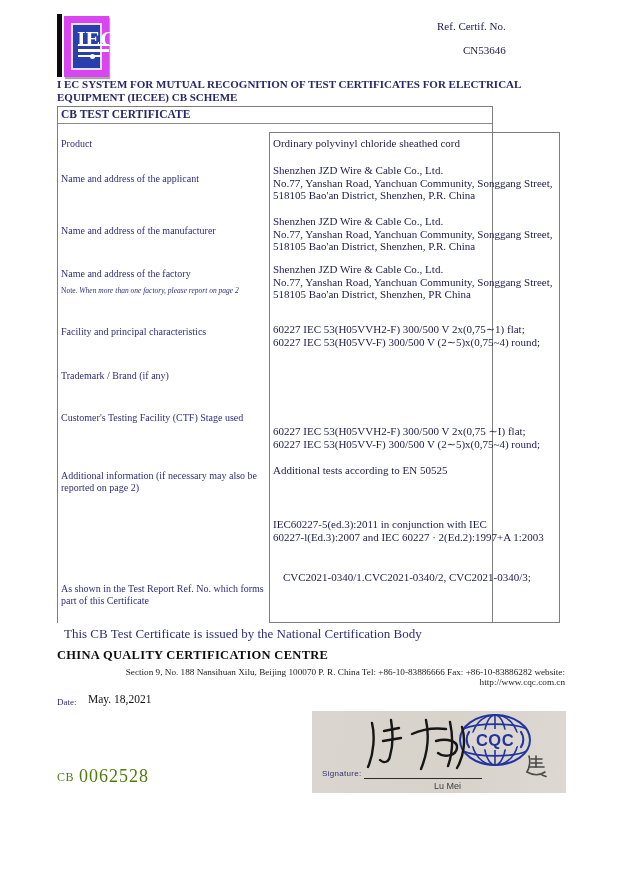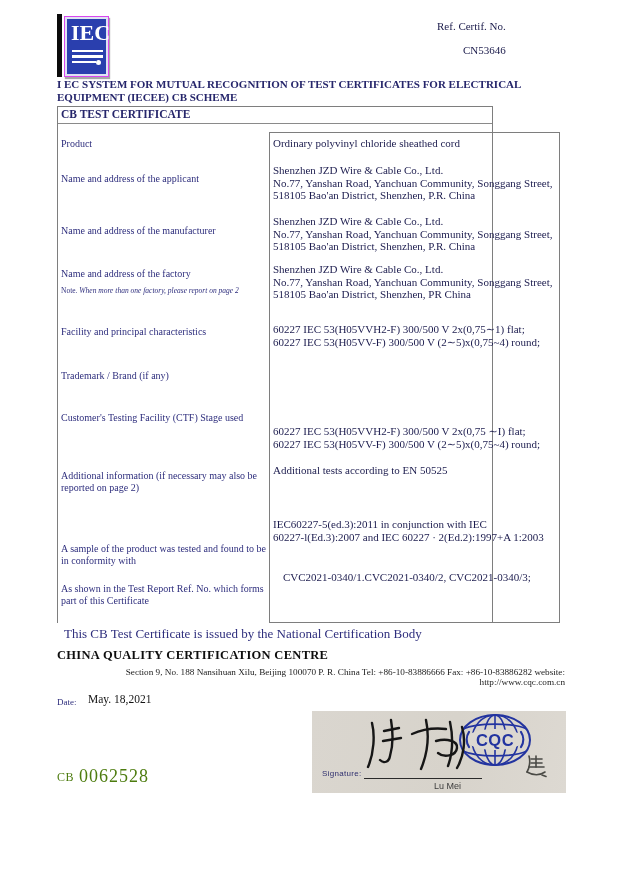--- a/index.html
+++ b/index.html
@@ -2,21 +2,21 @@
 <html><head>
 <meta charset="utf-8">
 <style>
   * { margin:0; padding:0; box-sizing:border-box; }
   html,body { width:620px; height:878px; background:#ffffff; overflow:hidden; }
   body { position:relative; font-family:"Liberation Serif", serif; color:#1c1c4e; }
 
   
   .black-bar { position:absolute; left:57px; top:14px; width:5px; height:63px; background:#0b0b0b; }
   .iec-logo { position:absolute; left:64px; top:16px; width:45px; height:61px;
-              background:#2a3fae; border:1px solid #d946ef;
+              background:#2a3fae; border:7px solid #d946ef;
               box-shadow:1px 2px 1px rgba(60,60,60,.45), inset 0 0 0 2px rgba(255,255,255,.85), inset 0 0 0 4px #2a3fae; }
   .iec-text { position:absolute; left:6px; top:4px; font-family:"Liberation Serif",serif;
               font-weight:bold; font-size:22px; color:#ffffff; letter-spacing:0; line-height:24px; }
   .iec-lines { position:absolute; left:7px; bottom:10px; width:31px; }
   .iec-lines .ln { height:2.5px; background:#ffffff; margin-bottom:3px; }
   .iec-lines .ln.short { width:24px; }
   .iec-dot { position:absolute; right:7px; bottom:11px; width:5px; height:5px; border-radius:50%; background:#ffffff; }
 
   .ref-label { position:absolute; left:437px; top:20px; font-size:11px; color:#20204f; }
   .ref-no    { position:absolute; left:463px; top:44px; font-size:11px; color:#20204f; }
@@ -91,21 +91,20 @@
   <div class="lbl" style="top:118px">Name and address of the manufacturer</div>
   <div class="lbl" style="top:161px">Name and address of the factory</div>
   <div class="note-line" style="top:179px">
     <span>Note.</span>
     <span class="it">When more than one factory, please report on page 2</span>
   </div>
   <div class="lbl" style="top:219px">Facility and principal characteristics</div>
   <div class="lbl" style="top:263px">Trademark / Brand (if any)</div>
   <div class="lbl" style="top:305px">Customer's Testing Facility (CTF) Stage used</div>
   <div class="lbl" style="top:363px">Additional information (if necessary may also be reported on page 2)</div>
-  <div class="lbl" style="top:436px">A sample of the product was tested and found to be in conformity with</div>
   <div class="lbl" style="top:476px">As shown in the Test Report Ref. No. which forms part of this Certificate</div>
 
   <div class="inner-box">
     <div class="val" style="top:4px">Ordinary polyvinyl chloride sheathed cord</div>
     <div class="val" style="top:31px">Shenzhen JZD Wire &amp; Cable Co., Ltd.
 No.77, Yanshan Road, Yanchuan Community, Songgang Street,
 518105 Bao'an District, Shenzhen, P.R. China</div>
     <div class="val" style="top:82px">Shenzhen JZD Wire &amp; Cable Co., Ltd.
 No.77, Yanshan Road, Yanchuan Community, Songgang Street,
 518105 Bao'an District, Shenzhen, P.R. China</div>

